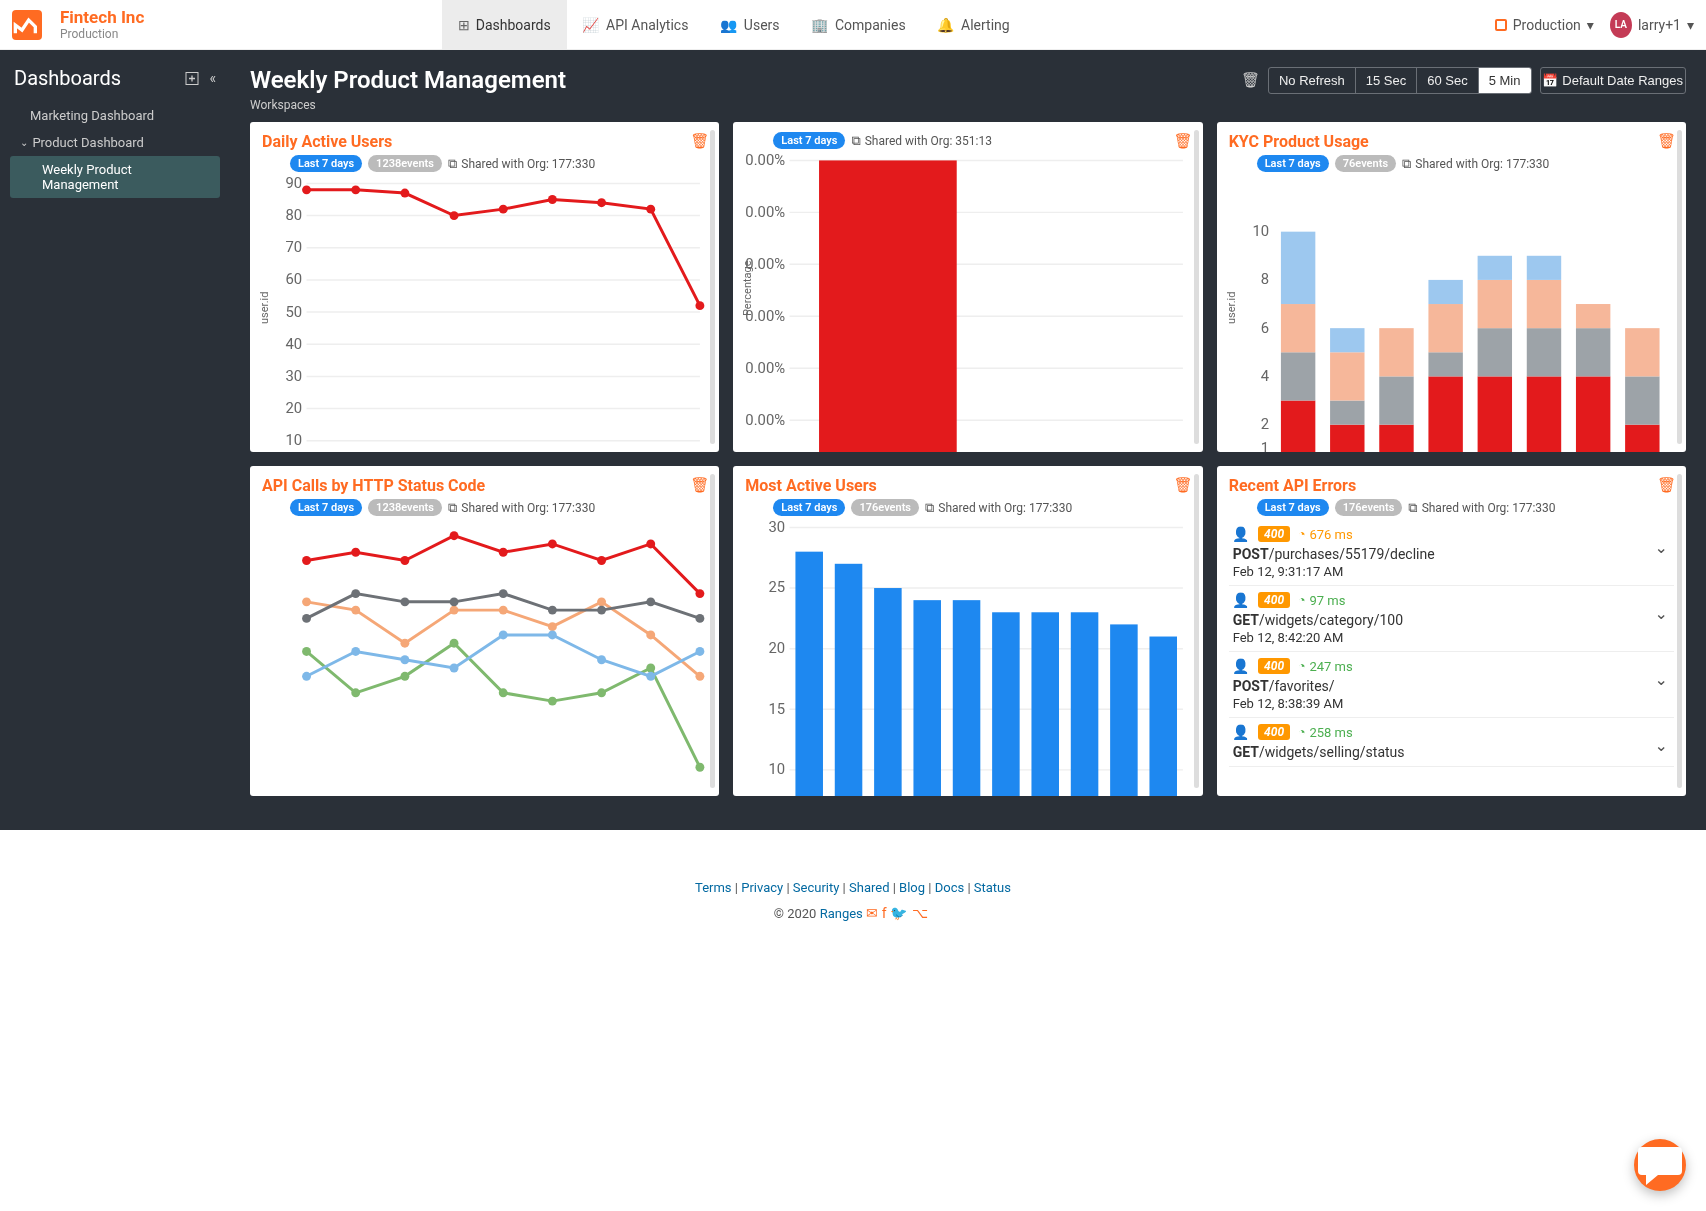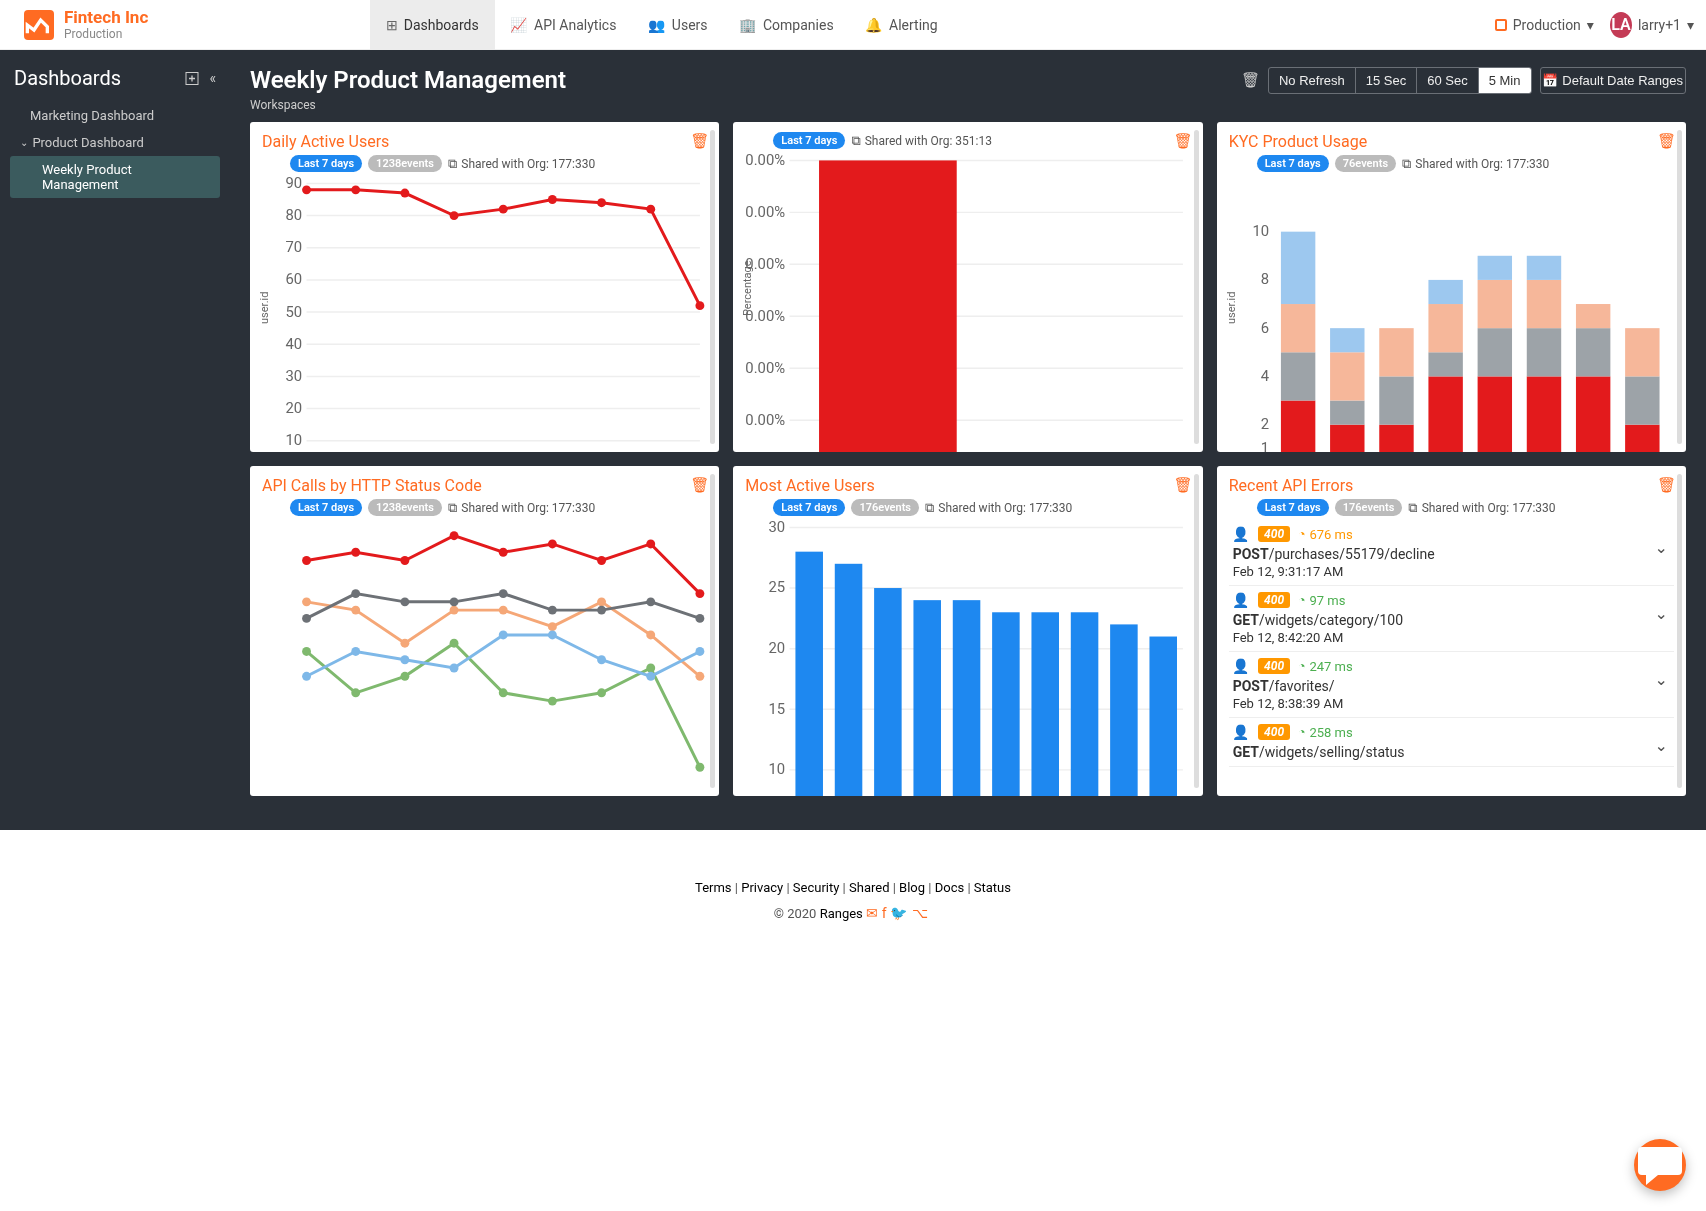--- a/index.html
+++ b/index.html
@@ -1,32 +1,32 @@
 <!DOCTYPE html>
 <html><head>
 <meta charset="utf-8">
 <style>
 * { box-sizing: border-box; margin: 0; padding: 0; }
 body { font-family: -apple-system, BlinkMacSystemFont, "Segoe UI", Roboto, sans-serif; background: #fff; color: #333; }
 
 
 .top-header { display: flex; align-items: center; height: 50px; background: #fff; border-bottom: 1px solid #eee; padding: 0 12px; }
-.logo-block { display: flex; align-items: center; gap: 10px; width: 346px; margin-left: 12px; }
+.logo-block { display: flex; align-items: center; gap: 18px; width: 430px; }
 .logo-icon { width: 30px; height: 30px; background: #ff6b22; border-radius: 4px; display: flex; align-items: center; justify-content: center; color: #fff; font-weight: 700; font-size: 14px; }
 .company-name { color: #ff6b22; font-weight: 700; font-size: 17px; line-height: 1.1; }
 .env-label { color: #888; font-size: 12px; }
 .top-nav { display: flex; align-items: center; flex: 1; }
 .nav-item { display: flex; align-items: center; gap: 6px; padding: 0 16px; height: 50px; font-size: 14px; color: #555; cursor: pointer; }
 .nav-item.active { background: #ececec; color: #333; }
 .nav-icon { font-size: 14px; color: #666; }
 .top-right { display: flex; align-items: center; gap: 16px; margin-left: auto; }
 .env-select { display: flex; align-items: center; gap: 6px; font-size: 14px; color: #555; cursor: pointer; }
 .env-square { width: 12px; height: 12px; border: 2px solid #ff6b22; border-radius: 2px; }
 .user-block { display: flex; align-items: center; gap: 6px; cursor: pointer; font-size: 14px; color: #555; }
-.avatar { width: 22px; height: 26px; border-radius: 50%; background: #c43b56; color: #fff; font-size: 16px; display: flex; align-items: center; justify-content: center; font-weight: 600; }
+.avatar { width: 22px; height: 26px; border-radius: 50%; background: #c43b56; color: #fff; font-size: 10px; display: flex; align-items: center; justify-content: center; font-weight: 600; }
 
 
 .dark-wrap { display: flex; background: #2a3038; min-height: 780px; }
 .sidebar { width: 230px; color: #ddd; padding: 16px 0; }
 .sidebar-header { display: flex; align-items: center; justify-content: space-between; padding: 0 14px 12px; }
 .sidebar-title { font-size: 20px; font-weight: 400; color: #fff; }
 .sidebar-icons { display: flex; gap: 10px; color: #ccc; font-size: 14px; }
 .side-btn { cursor: pointer; }
 .tree { font-size: 13px; }
 .tree-item { padding: 6px 14px 6px 30px; color: #ccc; cursor: pointer; }
@@ -42,21 +42,21 @@
 .tb-btn { border: 1px solid #6a6f76; color: #eee; background: transparent; padding: 5px 2px; font-size: 13px; border-radius: 3px; cursor: pointer; }
 .seg { display: flex; border: 1px solid #6a6f76; border-radius: 3px; overflow: hidden; }
 .seg-btn { background: transparent; color: #eee; border: none; border-right: 1px solid #6a6f76; padding: 5px 10px; font-size: 13px; cursor: pointer; }
 .seg-btn:last-child { border-right: none; }
 .seg-btn.active { background: #fff; color: #333; }
 .trash-top { color: #ccc; cursor: pointer; font-size: 15px; }
 .subhead { color: #ccc; font-size: 12px; margin-bottom: 10px; }
 
 .grid { display: grid; grid-template-columns: repeat(3, 1fr); gap: 14px; }
 .card { background: #fff; border-radius: 3px; padding: 10px 12px 8px; position: relative; height: 330px; display: flex; flex-direction: column; overflow: hidden; }
-.card-title { color: #ff6b22; font-weight: 400; font-size: 16px; margin-bottom: 4px; }
+.card-title { color: #ff6b22; font-weight: 700; font-size: 16px; margin-bottom: 4px; }
 .card-trash { position: absolute; top: 10px; right: 10px; color: #ff6b22; cursor: pointer; font-size: 15px; }
 .scroll-shadow { position: absolute; top: 8px; right: 4px; bottom: 8px; width: 5px; background: #ddd; border-radius: 3px; }
 .badges { display: flex; align-items: center; gap: 6px; flex-wrap: wrap; font-size: 11px; margin-bottom: 4px; padding-left: 28px; }
 .pill { border-radius: 10px; padding: 2px 8px; color: #fff; font-weight: 600; }
 .pill.blue { background: #1e88f0; }
 .pill.grey { background: #bbb; }
 .share { color: #555; font-size: 12px; display: flex; align-items: center; gap: 4px; }
 .share-icon { font-size: 13px; }
 .chart-area { flex: 1; position: relative; display: flex; }
 svg { width: 100%; height: 100%; }
@@ -75,21 +75,21 @@
 .ms.orange { color: #ff9800; }
 .ms.green { color: #4caf50; }
 .clock { font-size: 12px; }
 .err-path { font-size: 14px; color: #333; margin-top: 4px; }
 .err-path b { font-weight: 700; }
 .err-time { font-size: 13px; color: #333; margin-top: 2px; }
 .err-chevron { position: absolute; right: 6px; top: 18px; color: #555; cursor: pointer; }
 
 
 .footer { text-align: center; padding: 50px 0 30px; background: #fff; font-size: 13px; color: #555; }
-.footer a { color: #000000; text-decoration: none; cursor: pointer; }
+.footer a { color: #0369a1; text-decoration: none; cursor: pointer; }
 .footer .copy { margin-top: 10px; color: #555; }
 .social { color: #ff6b22; letter-spacing: 4px; font-size: 14px; }
 
 .chat-fab { position: fixed; bottom: 20px; right: 20px; width: 52px; height: 52px; border-radius: 50%; background: #ff6b22; display: flex; align-items: center; justify-content: center; color: #fff; font-size: 24px; cursor: pointer; box-shadow: 0 4px 12px rgba(0,0,0,.25); }
 
 text.tick { font-size: 10px; fill: #666; }
 line.grid { stroke: #eee; stroke-width: 1; }
 </style>
 </head>
 <body>

